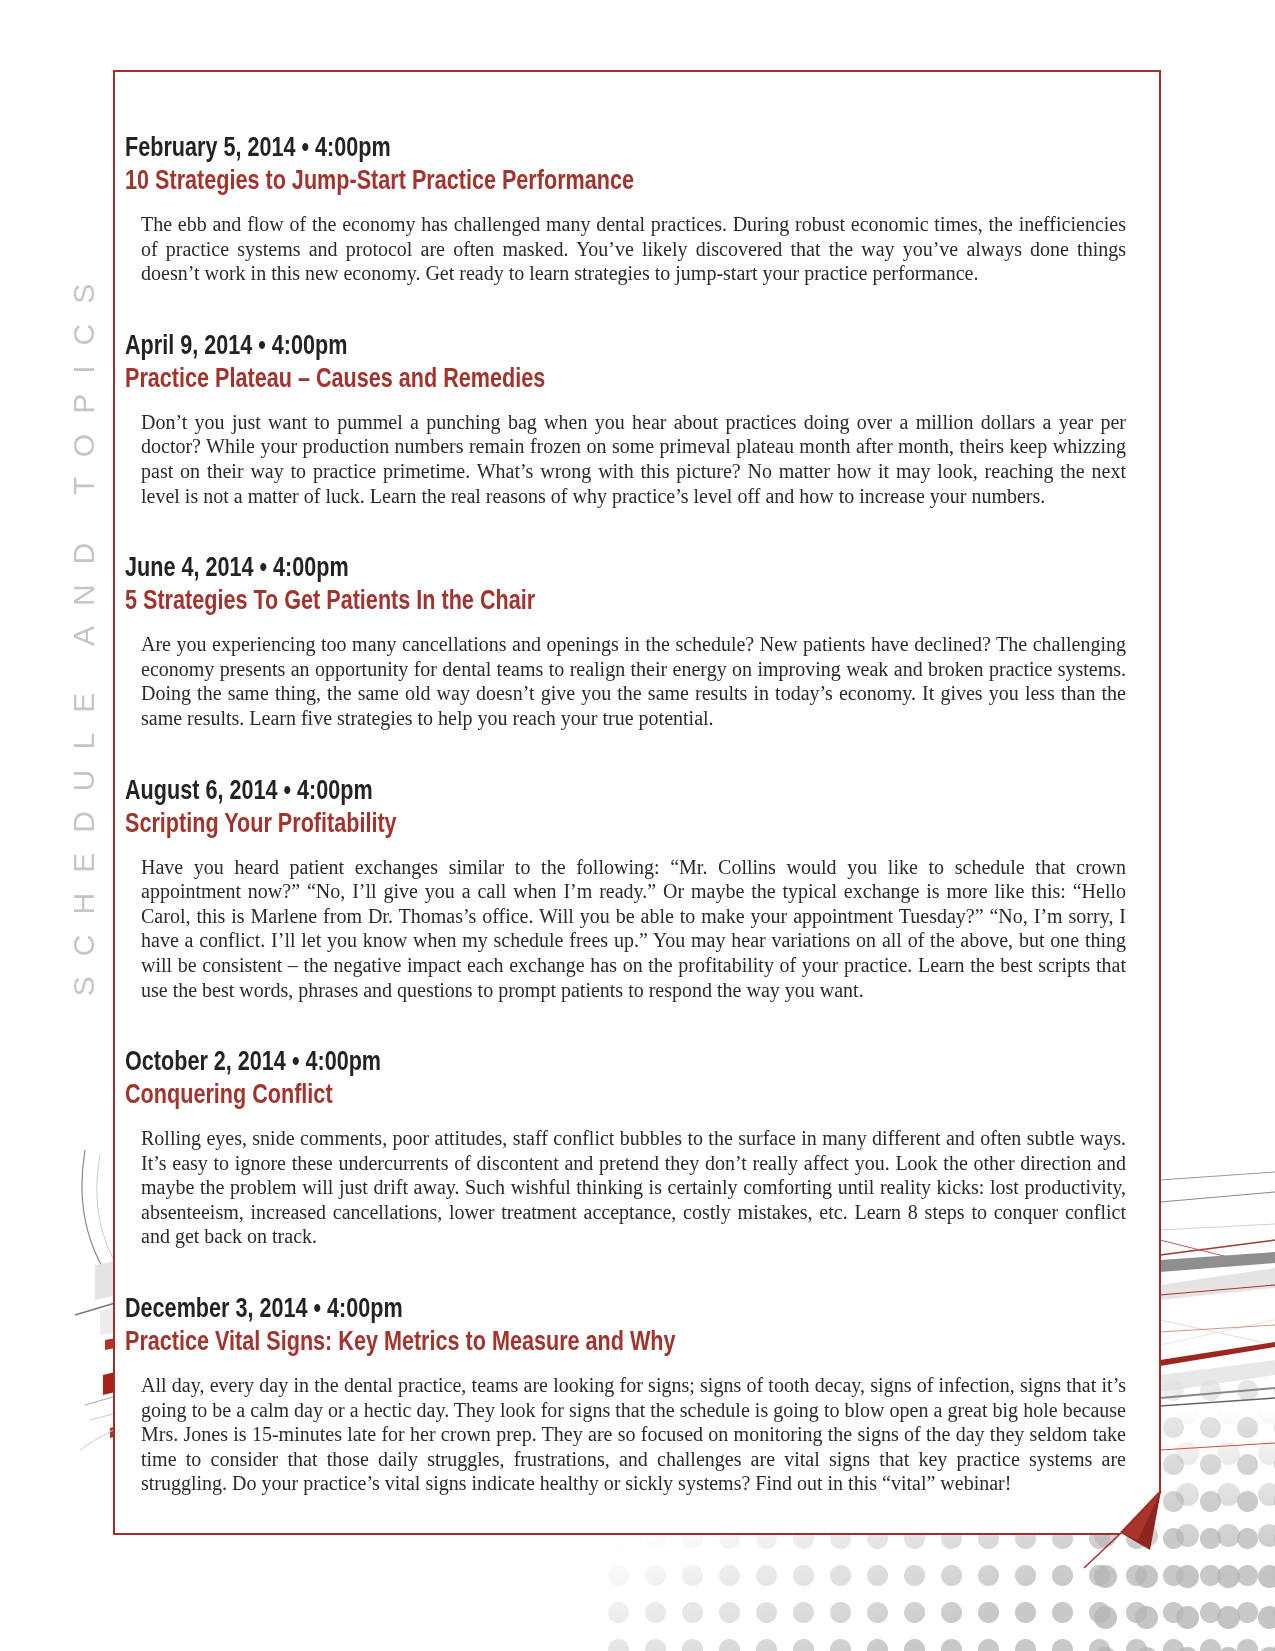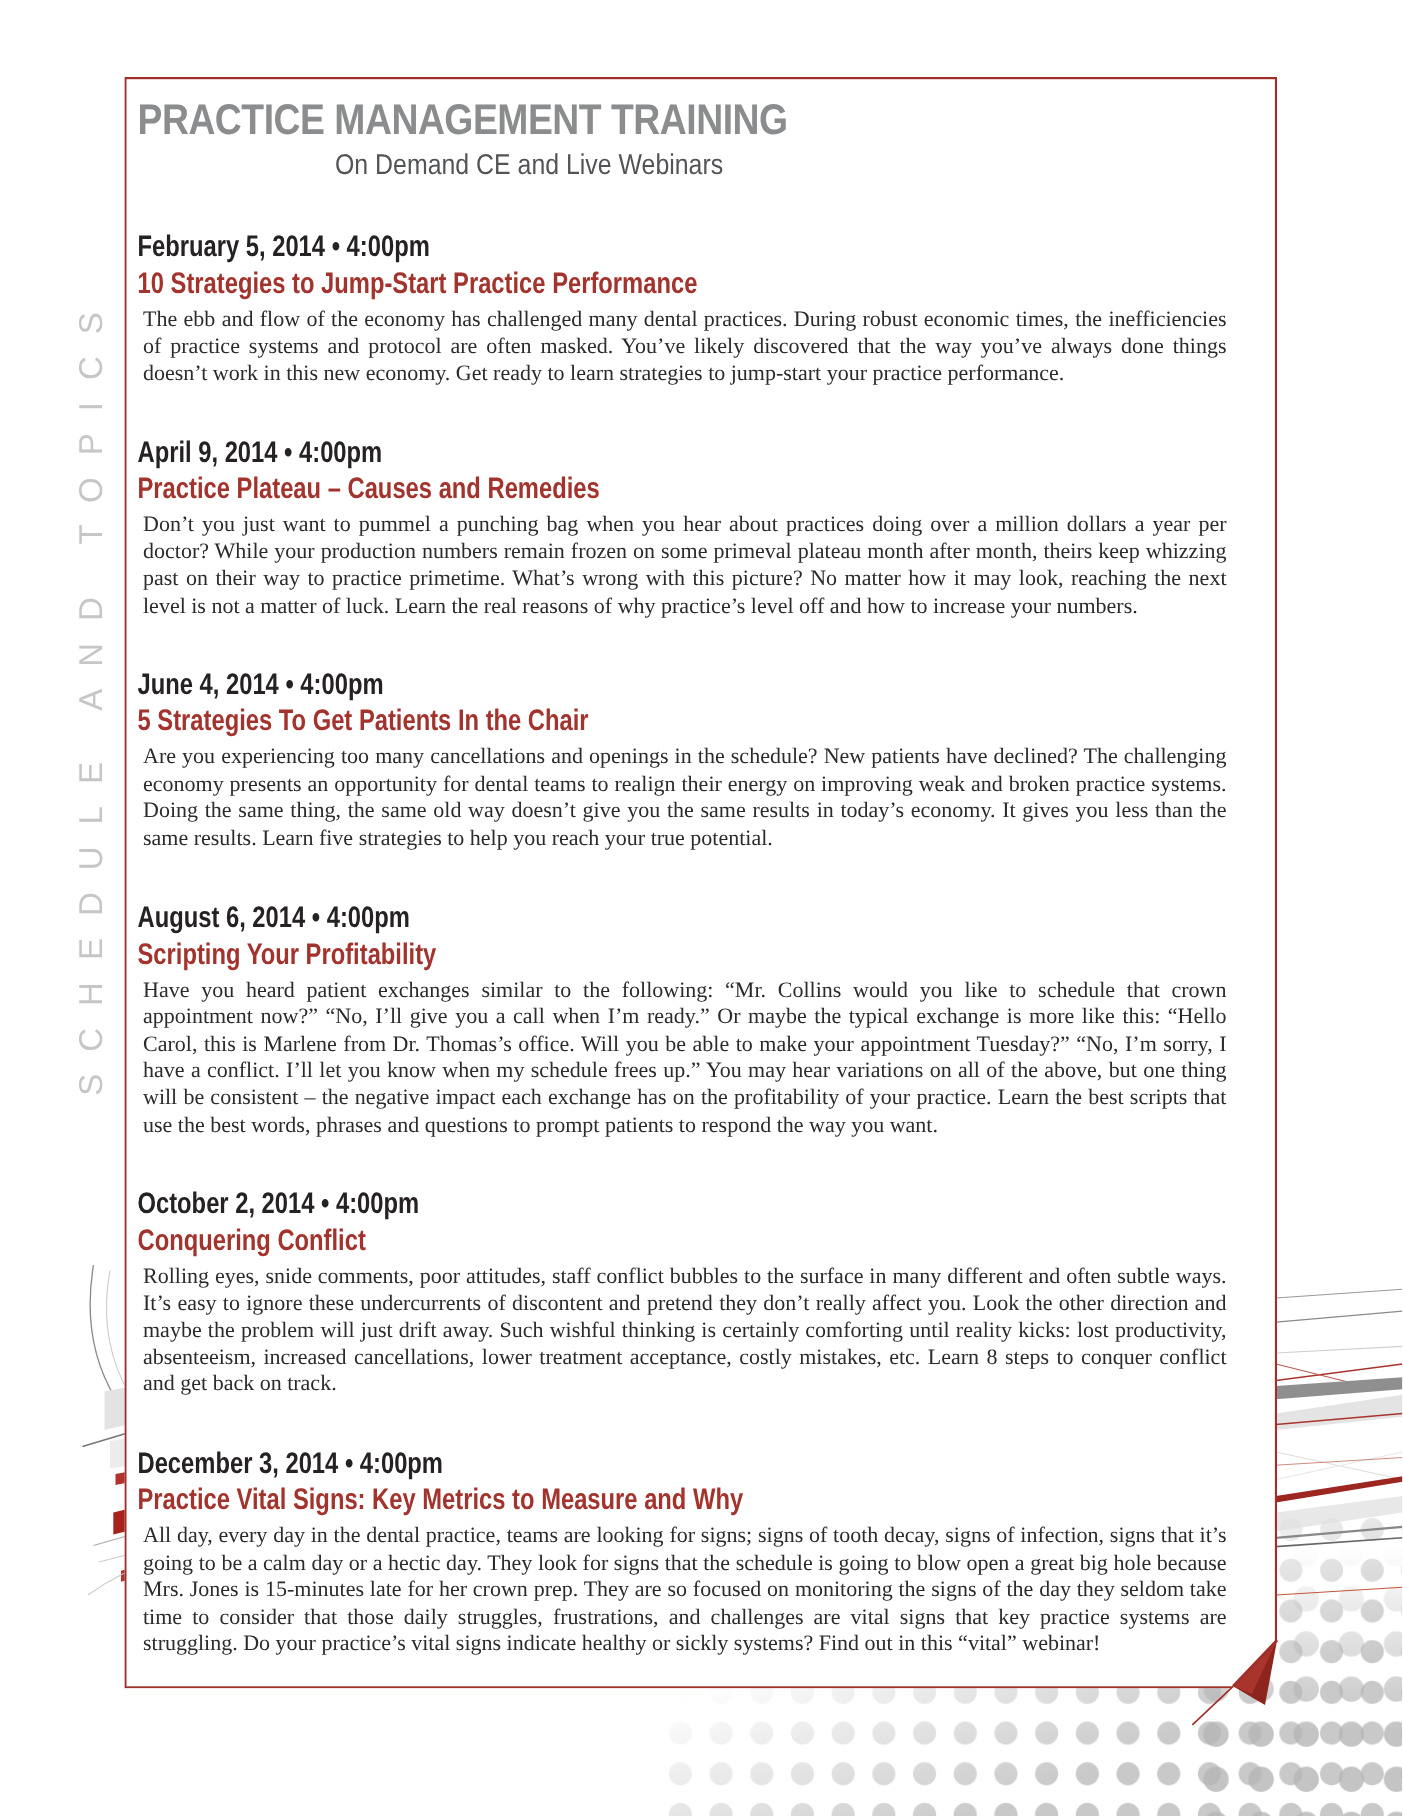--- a/index.html
+++ b/index.html
@@ -61,21 +61,21 @@
   .session-date{
     margin:0;font-size:27px;font-weight:bold;color:var(--heading-dark);
     white-space:nowrap;transform:scaleX(.8);transform-origin:left center;
     letter-spacing:0;
   }
   .session-title{
     margin:2px 0 5px 0;font-size:27px;font-weight:bold;color:var(--accent-red);
     white-space:nowrap;transform:scaleX(.8);transform-origin:left center;
   }
   .session-desc{
-    margin:5px;font-family:"Liberation Serif",serif;font-size:20px;
+    margin:16px;font-family:"Liberation Serif",serif;font-size:20px;
     line-height:1.23;color:var(--body-text);text-align:justify;
     width:985px;
   }
 
   
   .side-label-anchor{position:absolute;left:84px;top:630px;width:0;height:0;}
   .side-label{
     position:absolute;white-space:nowrap;
     transform:translate(-50%,-50%) rotate(-90deg);
     font-size:30px;letter-spacing:20px;color:var(--side-label-gray);
@@ -123,24 +123,20 @@
   <line x1="10" y1="246" x2="125" y2="238" stroke="#666666" stroke-width="1.5"></line>
   <line x1="10" y1="290" x2="125" y2="283" stroke="#c4563a" stroke-width="1"></line>
 </svg>
 
 <div class="side-label-anchor">
   <div class="side-label">SCHEDULE AND TOPICS</div>
 </div>
 
 <div class="content-box">
 
-  <div class="header">
-    <h1 class="page-title">PRACTICE MANAGEMENT TRAINING</h1>
-    <div class="page-subtitle">On Demand CE and Live Webinars</div>
-  </div>
 
   <div class="sessions">
 
       <section class="session">
         <h2 class="session-date">February 5, 2014 • 4:00pm</h2>
         <h3 class="session-title">10 Strategies to Jump-Start Practice Performance</h3>
         <p class="session-desc">The ebb and flow of the economy has challenged many dental practices.  During robust economic times, the inefficiencies of practice systems and protocol are often masked.  You’ve likely discovered that the way you’ve always done things doesn’t work in this new economy.  Get ready to learn strategies to jump-start your practice performance.</p>
       </section>
 
       <section class="session">

